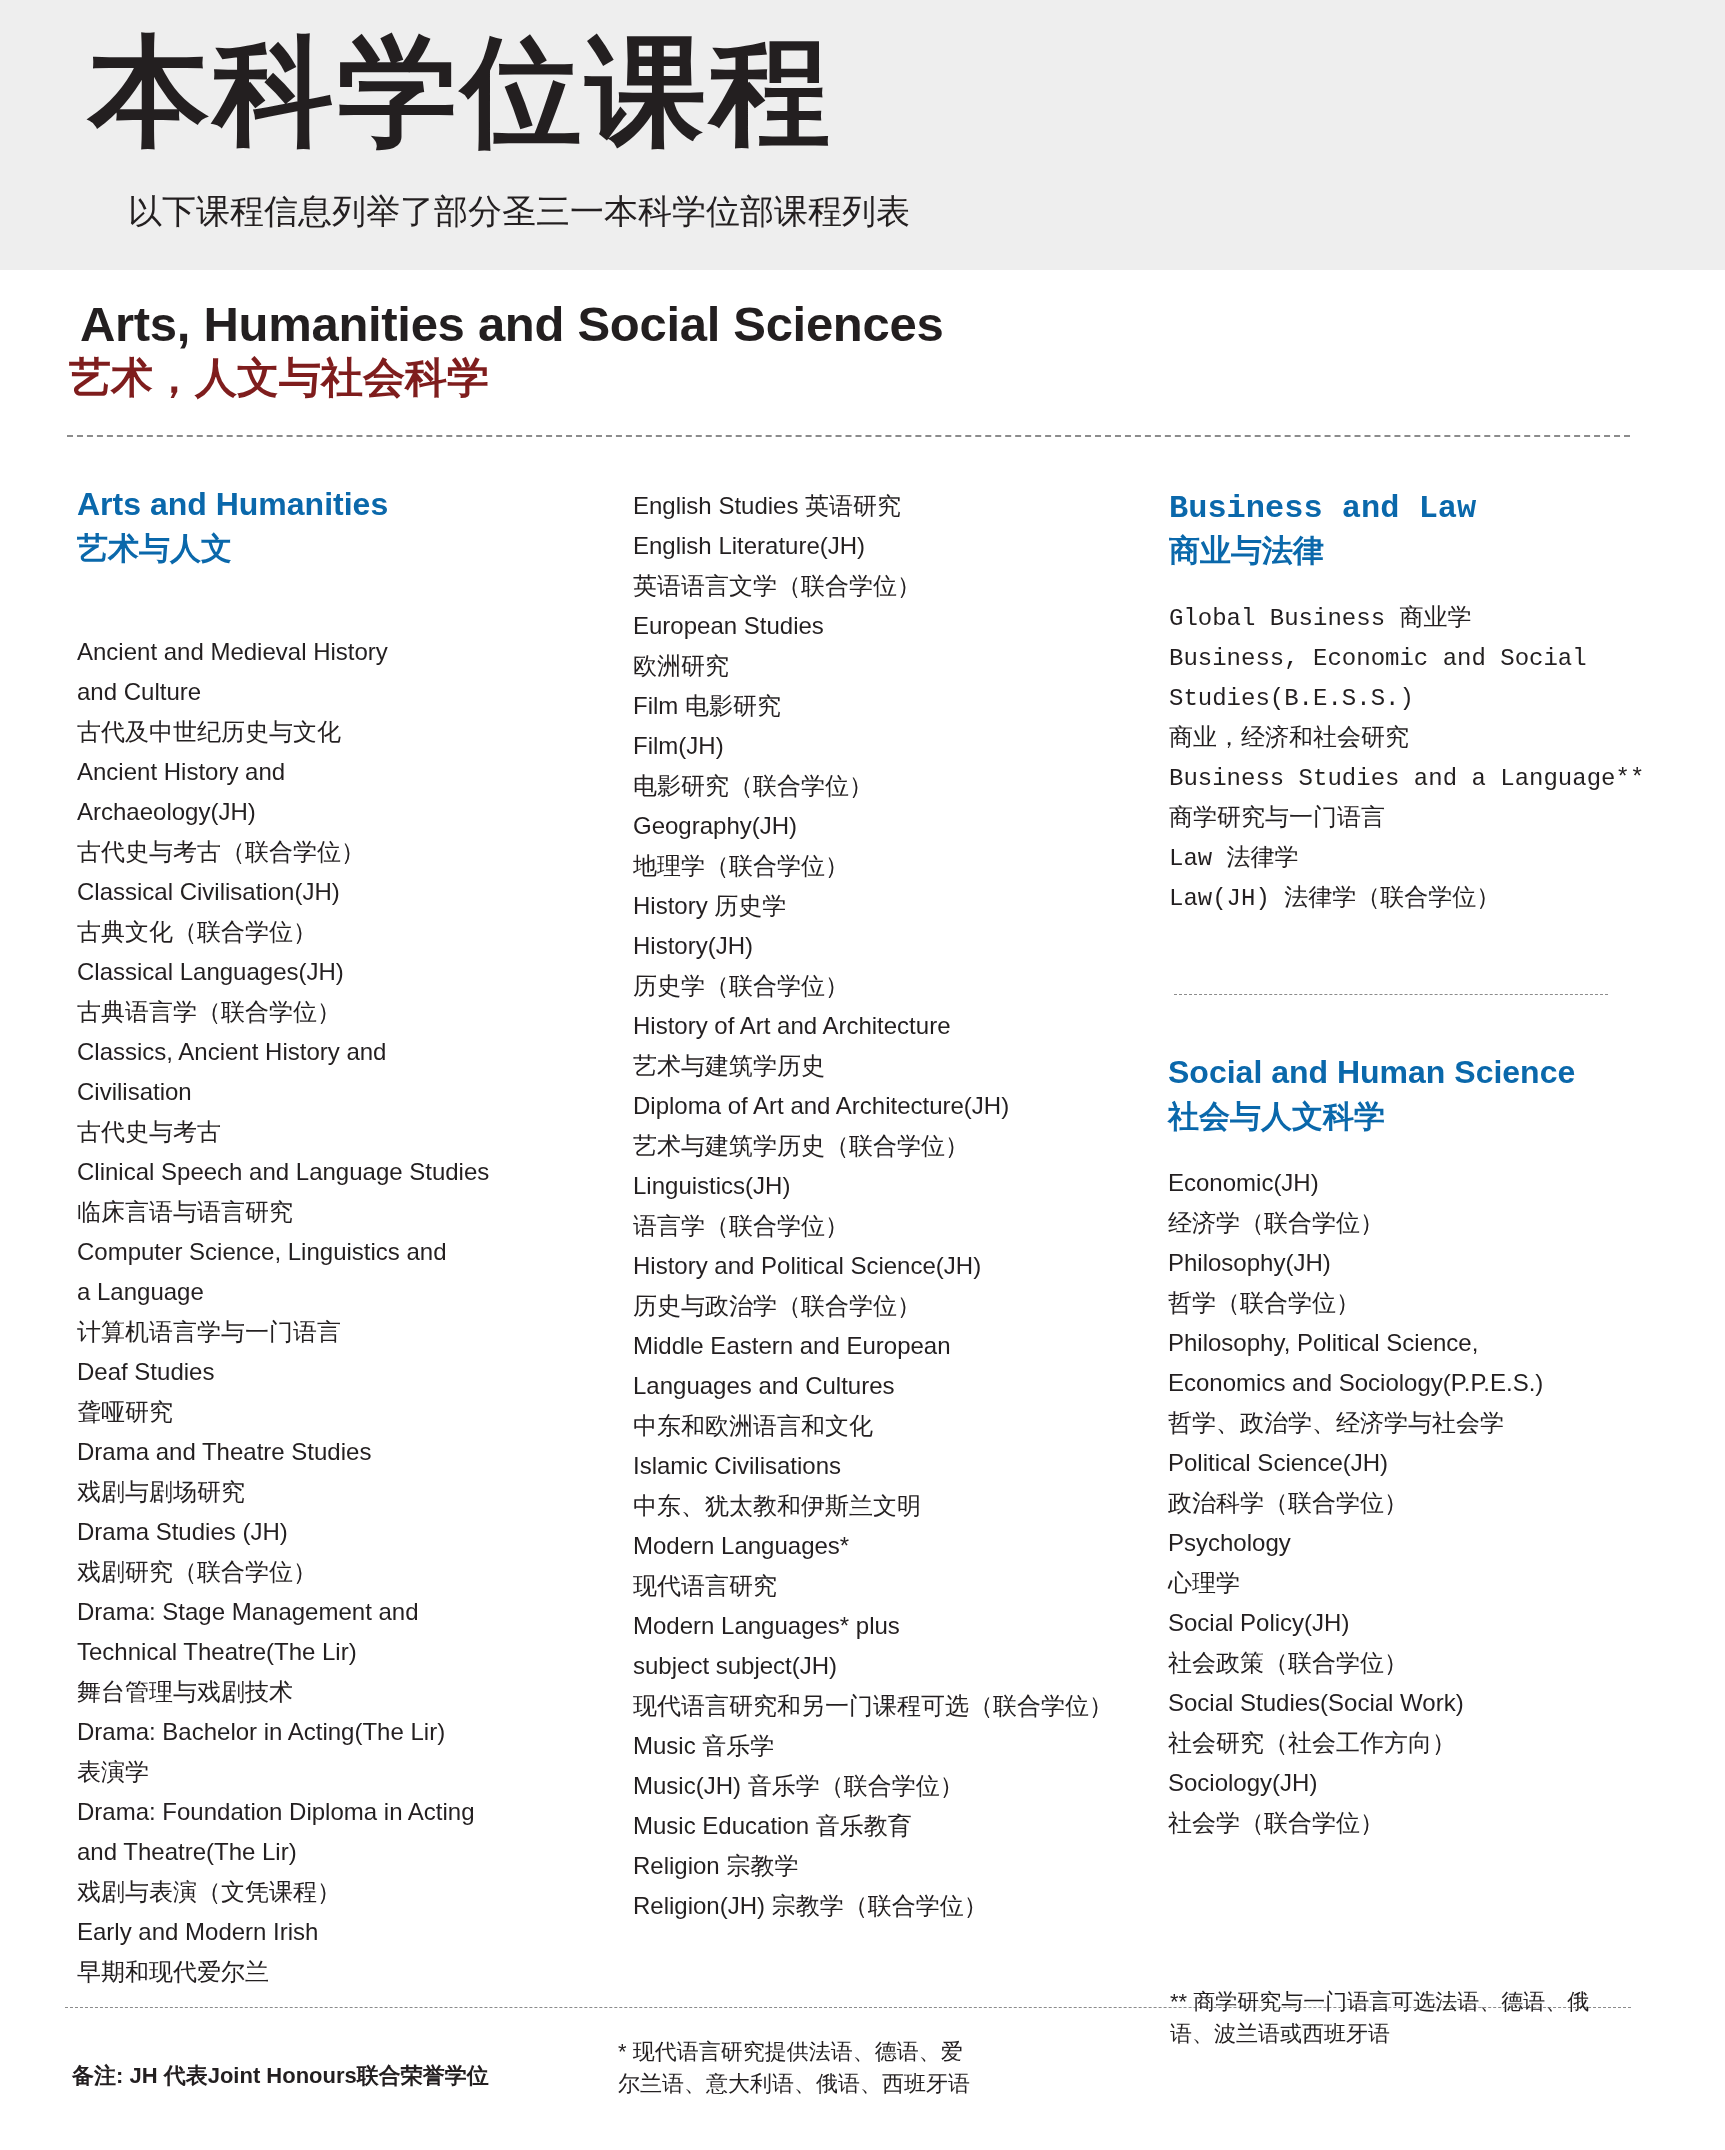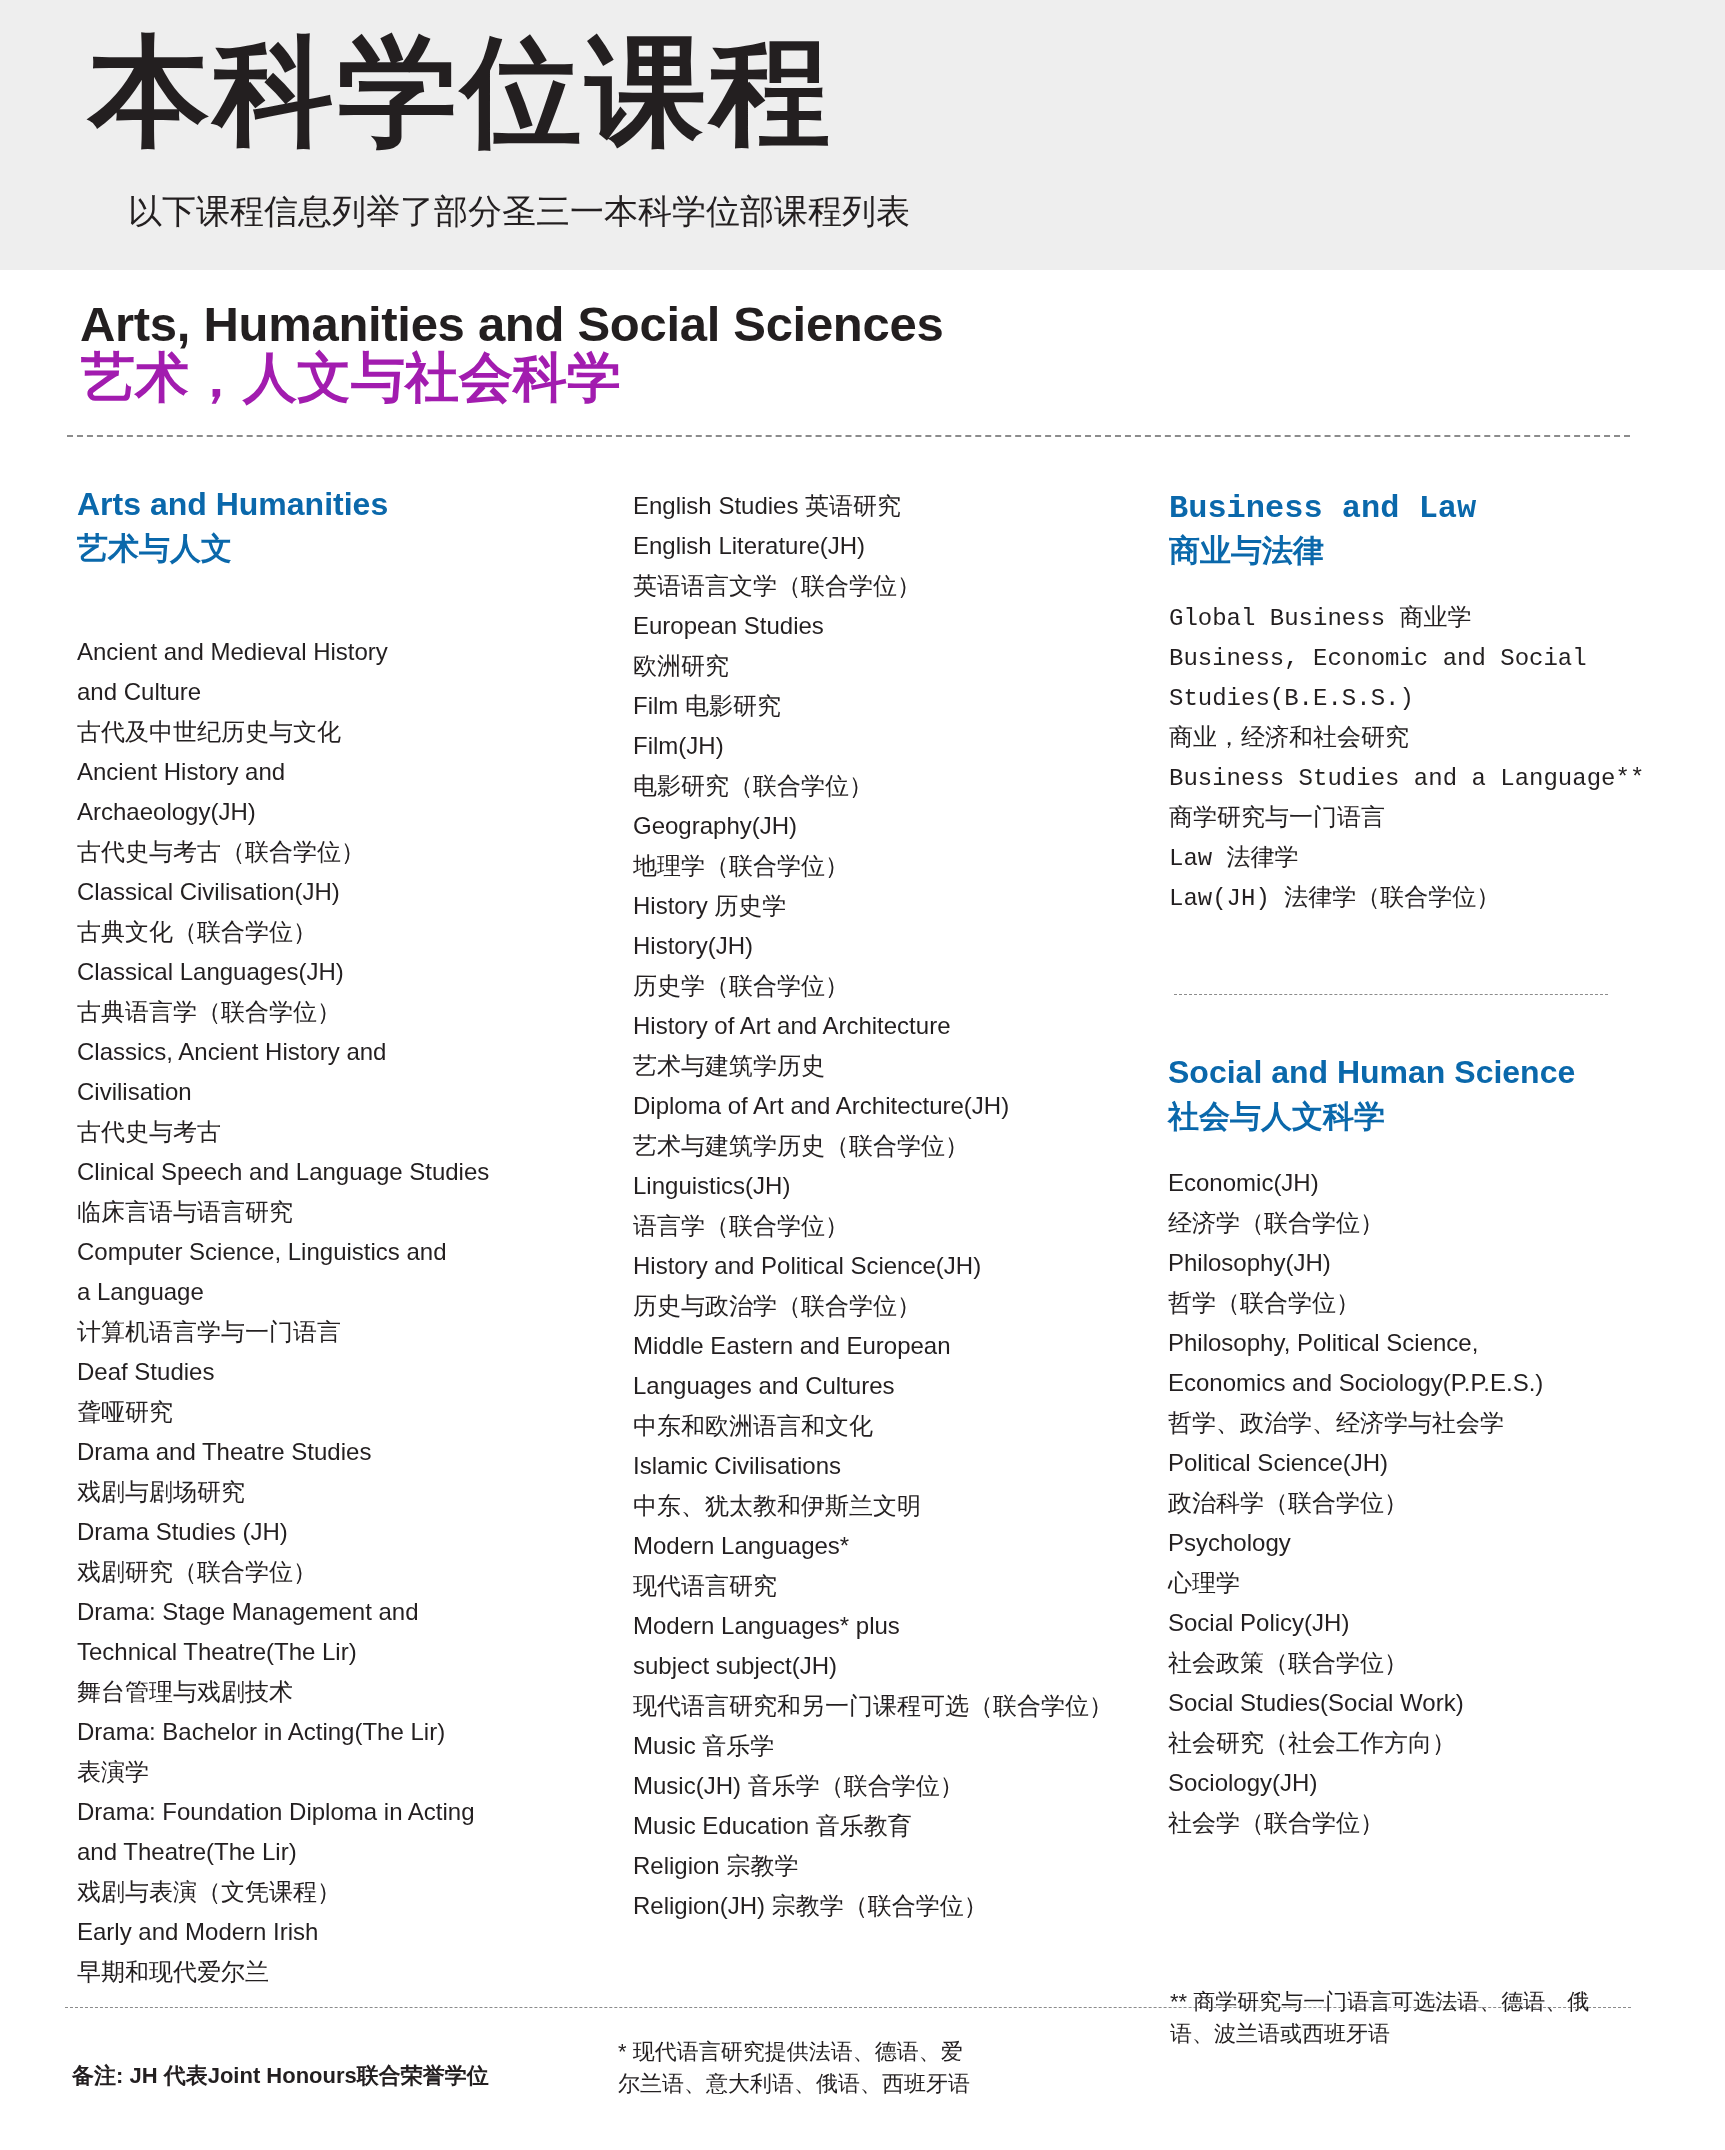--- a/index.html
+++ b/index.html
@@ -4,21 +4,21 @@
 <style>
   * { box-sizing: border-box; margin: 0; padding: 0; }
   html, body { width: 1726px; height: 2151px; background: #ffffff; overflow: hidden; }
   body { position: relative; font-family: "Liberation Sans", "DejaVu Sans", sans-serif; color: #231f20; }
 
   .header-band { position: absolute; left: 0; top: 0; width: 1726px; height: 270px; background: #eeeeee; }
   .main-title { position: absolute; left: 89px; top: 22px; font-size: 120px; font-weight: bold; line-height: 139px; letter-spacing: 4.2px; color: #231f20; }
   .subtitle { position: absolute; left: 93px; top: 192px; font-size: 34px; line-height: 39px; color: #231f20; margin-left: 35px; }
 
   .section-title-en { position: absolute; left: 80px; top: 295px; font-size: 49px; line-height: 58px; color: #231f20; letter-spacing: -0.3px; }
-  .section-title-zh { position: absolute; left: 81px; top: 351px; font-size: 54px; line-height: 53px; font-weight: bold; color: #a21caf; }
+  .section-title-zh { position: absolute; left: 69px; top: 351px; font-size: 42px; line-height: 53px; font-weight: bold; color: #7f1d1d; }
 
   .dash { position: absolute; height: 0; border-top: 2.1px dashed #8c8c8c; }
   .dash-top { left: 67px; top: 435px; width: 1563px; }
   .dash-mid { left: 1174px; top: 994px; width: 434px; border-top-width: 1.4px; }
   .dash-bottom { left: 65px; top: 2007px; width: 1566px; border-top-width: 1.4px; }
 
   .col { position: absolute; }
   .col1 { left: 77px; top: 483px; width: 543px; }
   .col2 { left: 633px; top: 486px; width: 529px; }
   .col3a { left: 1169px; top: 487px; width: 501px; font-family: Liberation Mono, monospace; }

